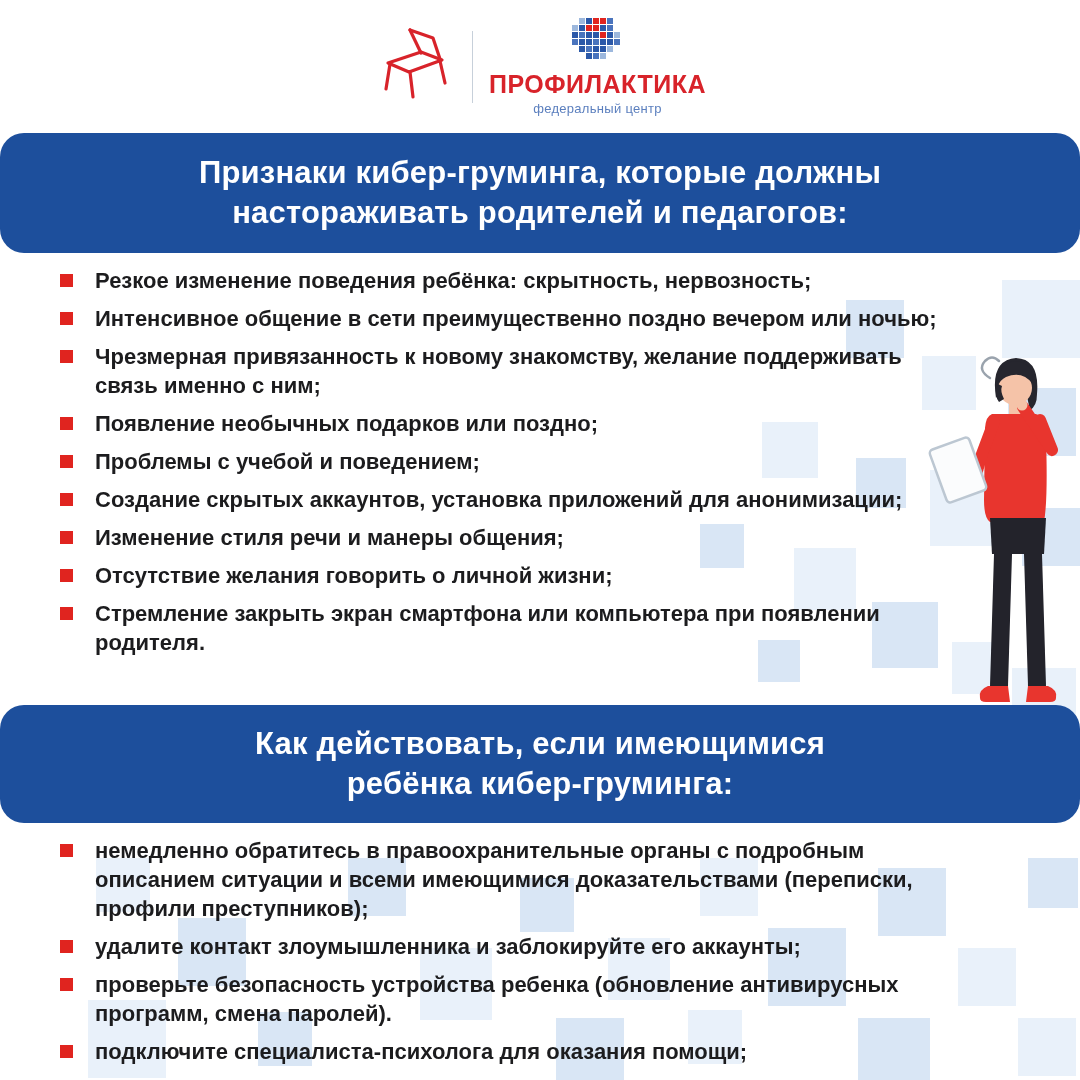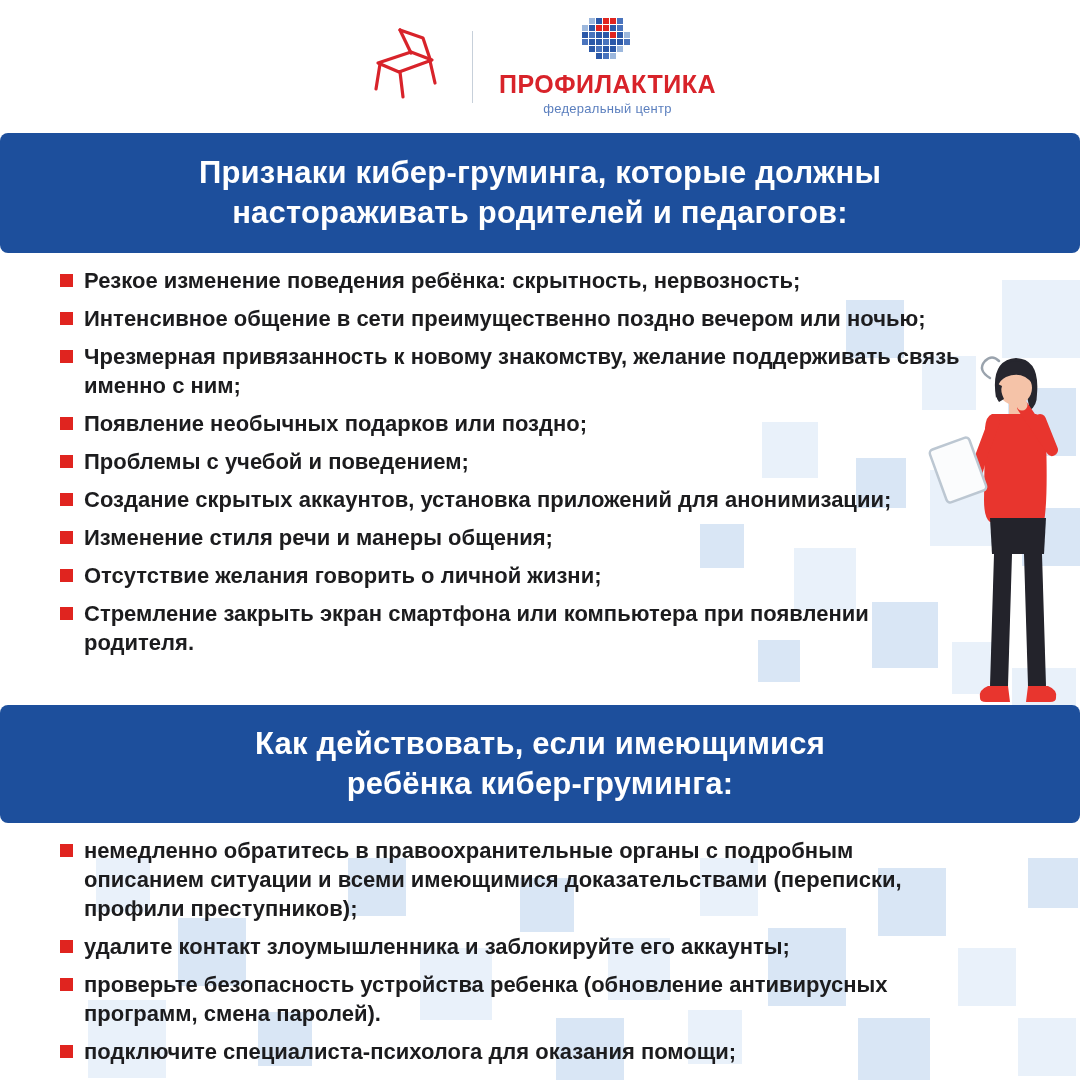--- a/index.html
+++ b/index.html
@@ -6,48 +6,48 @@
   html,body { background:#ffffff; }
   body { font-family:"Liberation Sans", sans-serif; }
   .canvas {
     position:relative; width:1080px; height:1080px;
     background:#ffffff; overflow:hidden;
   }
 
   
   .header {
     position:absolute; top:0; left:0; width:1080px; height:133px;
-    display:flex; align-items:center; justify-content:center; gap:26px; z-index:2;
+    display:flex; align-items:center; justify-content:center; gap:16px; z-index:2;
   }
   .logo-divider { width:1px; height:72px; background:#c7d0da; }
   .brand-block { display:flex; flex-direction:column; align-items:center; }
   .brand-name { color:#d8232a; font-weight:700; font-size:25px; letter-spacing:0.5px; margin-top:4px; }
   .brand-subtitle { color:#5b7fbe; font-size:13px; margin-top:2px; letter-spacing:0.3px; }
 
   
   .banner {
     position:absolute; left:0; width:1080px; background:#1d4f9c;
-    border-radius:8px; display:flex; align-items:center; justify-content:center;
+    border-radius:24px; display:flex; align-items:center; justify-content:center;
     z-index:2;
   }
   .banner1 { top:133px; height:120px; }
   .banner2 { top:705px; height:118px; }
   .banner-title {
     color:#ffffff; font-size:31px; line-height:40px; font-weight:700;
     text-align:center; letter-spacing:0.2px;
   }
 
   
   .list {
     position:absolute; left:60px; right:110px; list-style:none; z-index:2;
   }
   .list1 { top:266px; }
   .list2 { top:836px; }
   .item {
-    position:relative; padding-left:24px; margin-bottom:9px;
+    position:relative; padding-left:35px; margin-bottom:9px;
     font-size:22px; line-height:29px; font-weight:700; color:#1c1c1e;
   }
   .bullet {
     position:absolute; left:0; top:8px; width:13px; height:13px;
     background:#e0241f; display:block;
   }
 
   
   .tile { position:absolute; background:#d9e6f5; z-index:0; }
   .tile.lt { background:#e9f1fa; }

